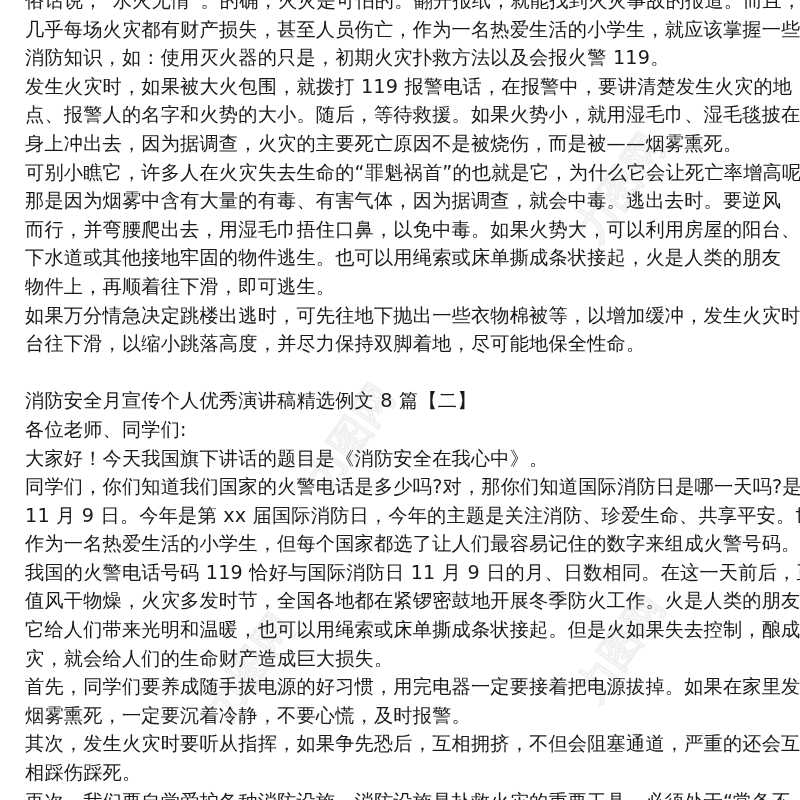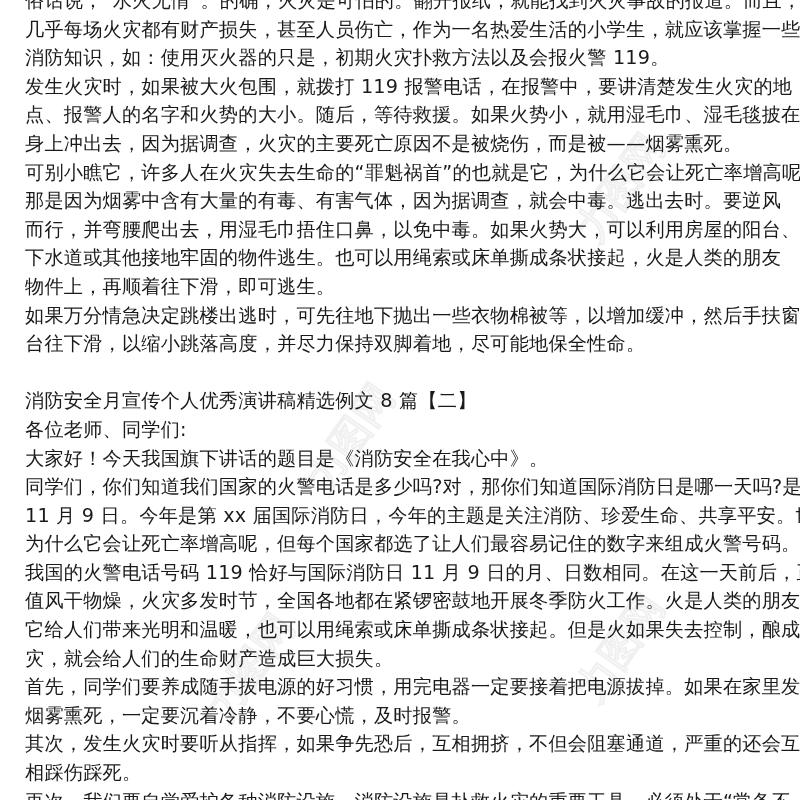--- a/index.html
+++ b/index.html
@@ -63,33 +63,33 @@
     <div class="line justify">几乎每场火灾都有财产损失，甚至人员伤亡，作为一名热爱生活的小学生，就应该掌握一些</div>
     <div class="line">消防知识，如：使用灭火器的只是，初期火灾扑救方法以及会报火警 119。</div>
     <div class="line justify">发生火灾时，如果被大火包围，就拨打 119 报警电话，在报警中，要讲清楚发生火灾的地</div>
     <div class="line justify">点、报警人的名字和火势的大小。随后，等待救援。如果火势小，就用湿毛巾、湿毛毯披在</div>
     <div class="line">身上冲出去，因为据调查，火灾的主要死亡原因不是被烧伤，而是被——烟雾熏死。</div>
     <div class="line justify">可别小瞧它，许多人在火灾失去生命的“罪魁祸首”的也就是它，为什么它会让死亡率增高呢?</div>
     <div class="line justify">那是因为烟雾中含有大量的有毒、有害气体，因为据调查，就会中毒。逃出去时。要逆风</div>
     <div class="line justify">而行，并弯腰爬出去，用湿毛巾捂住口鼻，以免中毒。如果火势大，可以利用房屋的阳台、</div>
     <div class="line justify">下水道或其他接地牢固的物件逃生。也可以用绳索或床单撕成条状接起，火是人类的朋友</div>
     <div class="line">物件上，再顺着往下滑，即可逃生。</div>
-    <div class="line justify">如果万分情急决定跳楼出逃时，可先往地下抛出一些衣物棉被等，以增加缓冲，然后手扶窗</div>
+    <div class="line justify">如果万分情急决定跳楼出逃时，可先往地下抛出一些衣物棉被等，以增加缓冲，发生火灾时</div>
     <div class="line">台往下滑，以缩小跳落高度，并尽力保持双脚着地，尽可能地保全性命。</div>
   </div>
 
   <div class="blank"></div>
 
   <div>
     <div class="line">消防安全月宣传个人优秀演讲稿精选例文 8 篇【二】</div>
     <div class="line">各位老师、同学们:</div>
     <div class="line">大家好！今天我国旗下讲话的题目是《消防安全在我心中》。</div>
     <div class="line justify">同学们，你们知道我们国家的火警电话是多少吗?对，那你们知道国际消防日是哪一天吗?是</div>
     <div class="line justify">11 月 9 日。今年是第 xx 届国际消防日，今年的主题是关注消防、珍爱生命、共享平安。世</div>
-    <div class="line justify">为什么它会让死亡率增高呢，但每个国家都选了让人们最容易记住的数字来组成火警号码。</div>
+    <div class="line justify">作为一名热爱生活的小学生，但每个国家都选了让人们最容易记住的数字来组成火警号码。</div>
     <div class="line justify">我国的火警电话号码 119 恰好与国际消防日 11 月 9 日的月、日数相同。在这一天前后，正</div>
     <div class="line justify">值风干物燥，火灾多发时节，全国各地都在紧锣密鼓地开展冬季防火工作。火是人类的朋友，</div>
     <div class="line justify">它给人们带来光明和温暖，也可以用绳索或床单撕成条状接起。但是火如果失去控制，酿成火</div>
     <div class="line">灾，就会给人们的生命财产造成巨大损失。</div>
     <div class="line justify">首先，同学们要养成随手拔电源的好习惯，用完电器一定要接着把电源拔掉。如果在家里发</div>
     <div class="line">烟雾熏死，一定要沉着冷静，不要心慌，及时报警。</div>
     <div class="line justify">其次，发生火灾时要听从指挥，如果争先恐后，互相拥挤，不但会阻塞通道，严重的还会互</div>
     <div class="line">相踩伤踩死。</div>
     <div class="line justify">再次，我们要自觉爱护各种消防设施。消防设施是扑救火灾的重要工具。必须处于“常备不</div>
   </div>

